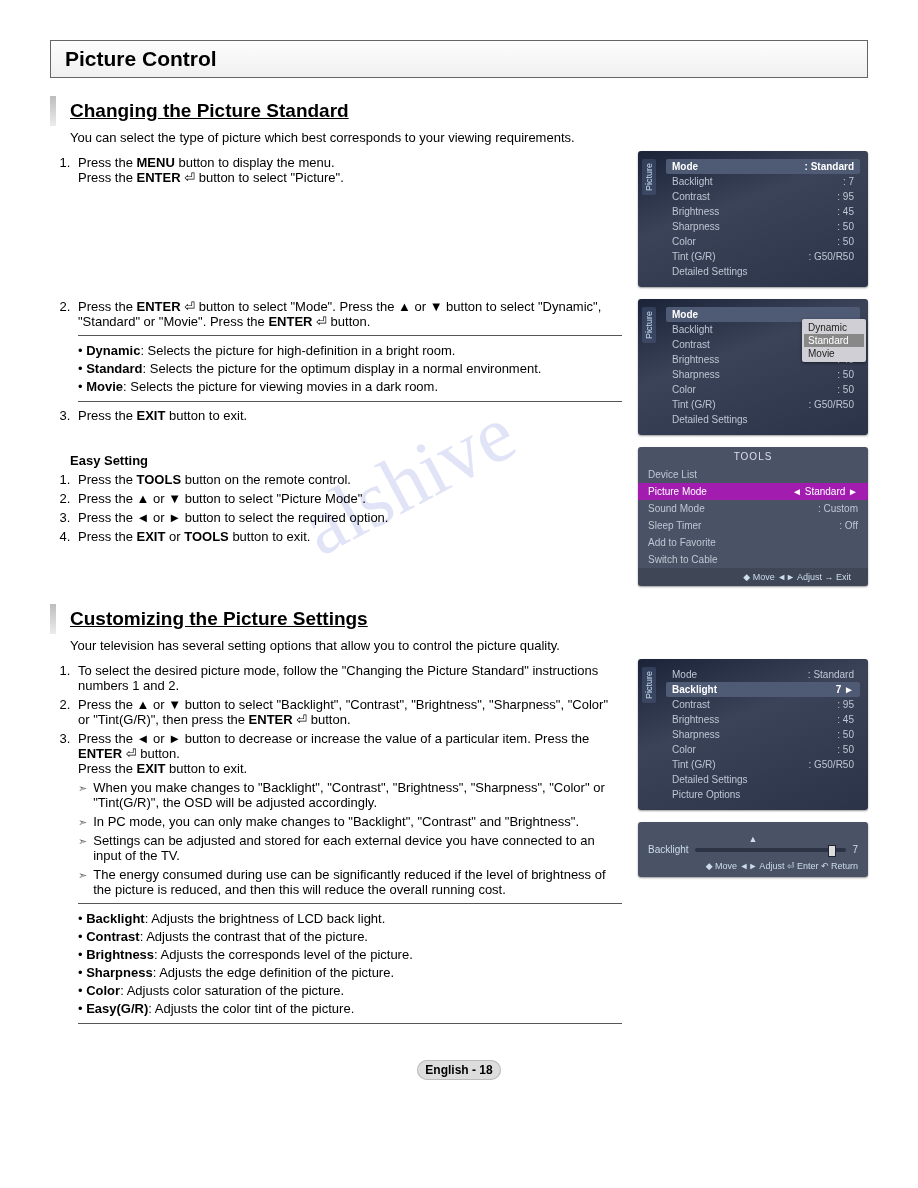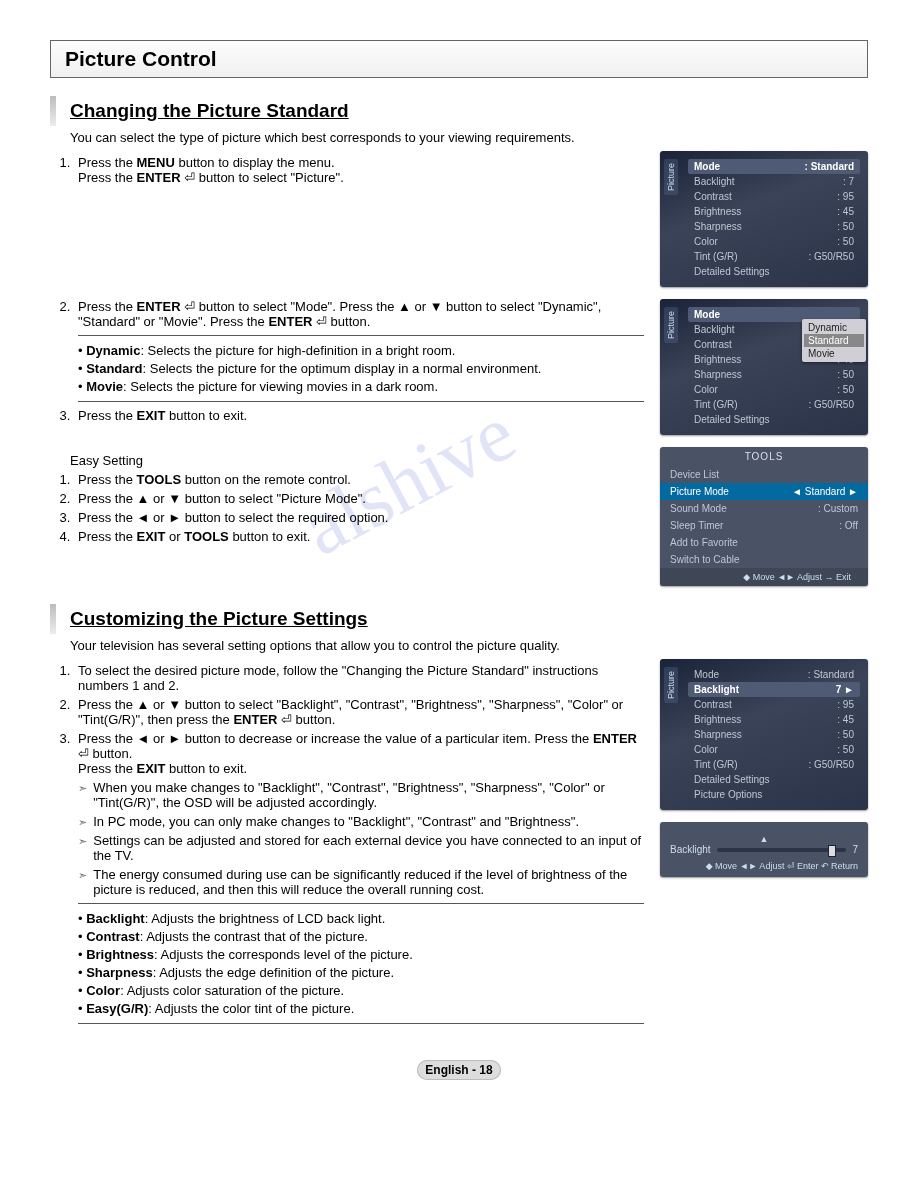--- a/index.html
+++ b/index.html
@@ -32,33 +32,33 @@
       margin-bottom: 4px;
     }
     .intro {
       margin: 4px 0 6px 20px;
     }
     .two-col {
       display: flex;
       gap: 16px;
     }
     .left-col { flex: 1; }
-    .right-col { width: 208px; flex-shrink: 0; display:flex; flex-direction:column; gap:12px;}
+    .right-col { width: 230px; flex-shrink: 0; display:flex; flex-direction:column; gap:12px;}
     ol.steps { margin: 0 0 0 24px; padding: 0; }
     ol.steps > li { margin: 4px 0; padding-left: 4px; }
     .sub-bullets { border-top:1px solid #555; border-bottom:1px solid #555; margin:6px 0 6px 0; padding:4px 0;}
     .sub-bullets .sb { margin:3px 0;}
     .sub-bullets .sb .lbl { font-weight:bold;}
     .dash-bullets .db { margin:4px 0; display:flex; gap:6px;}
     .dash-bullets .db:before { content:"➣"; color:#666; font-size:11px; margin-top:2px;}
     .dot-bullets { border-top:1px solid #555; border-bottom:1px solid #555; margin:6px 0; padding:4px 0;}
     .dot-bullets .dotb { margin:3px 0;}
     .dot-bullets .dotb:before { content:"• "; }
     .dot-bullets .dotb .lbl { font-weight:bold;}
-    .subheading { font-weight:normal; margin:30px 0 4px 20px;}
+    .subheading { font-weight:bold; margin:30px 0 4px 20px;}
     .osd {
       background: linear-gradient(160deg,#1a2338,#3a4358 40%,#2a3348);
       border-radius: 3px;
       color: #bfc6d4;
       font-size: 10px;
       padding: 8px 8px 8px 28px;
       position:relative;
       box-shadow: 0 1px 2px rgba(0,0,0,.4);
     }
     .osd .sidetab {
@@ -74,21 +74,21 @@
       width:60px;
     }
     .osd .submenu div { padding:1px 4px;}
     .osd .submenu .sel { background:#888; color:#fff;}
     .tools-box {
       background:#4a5365; color:#bfc6d4; font-size:10px; border-radius:3px;
       box-shadow:0 1px 2px rgba(0,0,0,.4);
     }
     .tools-box .thead { text-align:center; padding:4px; color:#dde; letter-spacing:1px;}
     .tools-box .trow { display:flex; justify-content:space-between; padding:3px 10px;}
-    .tools-box .trow.hl { background:#0369a1; color:#fff;}
+    .tools-box .trow.hl { background:#a21caf; color:#fff;}
     .tools-box .tfoot { font-size:9px; text-align:right; padding:4px 17px; color:#cde; background:rgba(0,0,0,.15);}
     .slider-box {
       background:#4a5365; color:#cde; font-size:10px; padding:12px 10px 6px 10px;
       border-radius:3px; box-shadow:0 1px 2px rgba(0,0,0,.4);
     }
     .slider-box .slrow { display:flex; align-items:center; gap:6px;}
     .slider-box .track { flex:1; height:4px; background:#2b3345; position:relative; border-radius:2px;}
     .slider-box .thumb { position:absolute; right:10px; top:-3px; width:6px; height:10px; background:#ddd; border:1px solid #223;}
     .slider-box .sfoot { font-size:9px; text-align:right; margin-top:6px; color:#cde;}
     .watermark {

